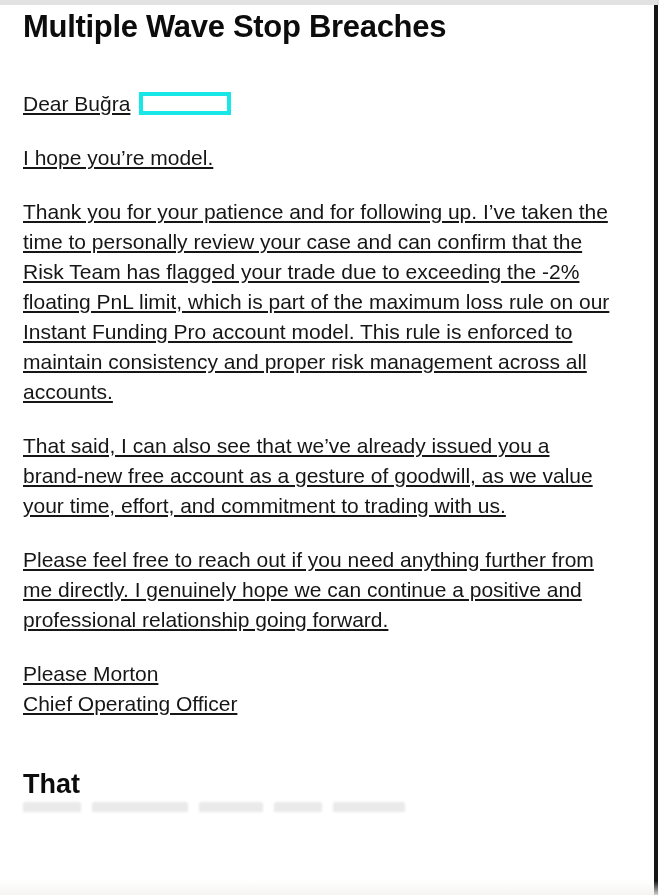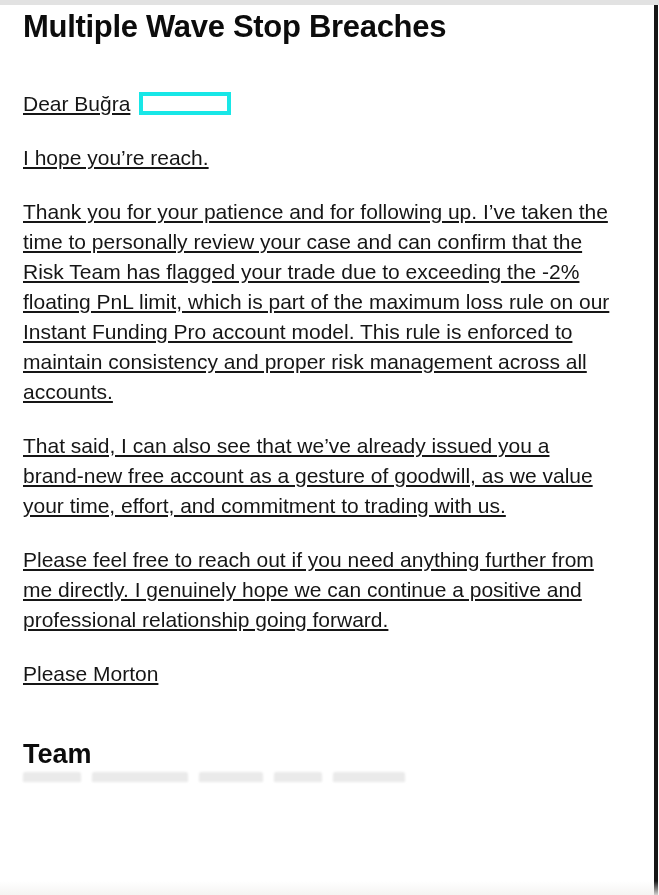--- a/index.html
+++ b/index.html
@@ -95,34 +95,35 @@
 
 <div class="top-edge"></div>
 <div class="right-border"></div>
 
 <div class="content">
 
   <h1 class="subject">Multiple Wave Stop Breaches</h1>
 
   <p class="greeting"><span>Dear Buğra</span><span class="redaction"></span></p>
 
-  <p>I hope you’re reach.</p>
+  <p>I hope you’re model.</p>
 
   <p>Thank you for your patience and for following up. I’ve taken the time to personally review your case and can confirm that the Risk Team has flagged your trade due to exceeding the -2% floating PnL limit, which is part of the maximum loss rule on our Instant Funding Pro account model. This rule is enforced to maintain consistency and proper risk management across all accounts.</p>
 
   <p>That said, I can also see that we’ve already issued you a brand-new free account as a gesture of goodwill, as we value your time, effort, and commitment to trading with us.</p>
 
   <p>Please feel free to reach out if you need anything further from me directly. I genuinely hope we can continue a positive and professional relationship going forward.</p>
 
 
   <p>
     <span class="sig-line" style="display:block">Please Morton</span>
+    <span class="sig-line" style="display:block">Chief Operating Officer</span>
   </p>
 
-  <h2 class="bold-name">Team</h2>
+  <h2 class="bold-name">That</h2>
 
   <div class="cutoff">
     <span class="w1"></span>
     <span class="w2"></span>
     <span class="w3"></span>
     <span class="w4"></span>
     <span class="w5"></span>
   </div>
 
 </div>

